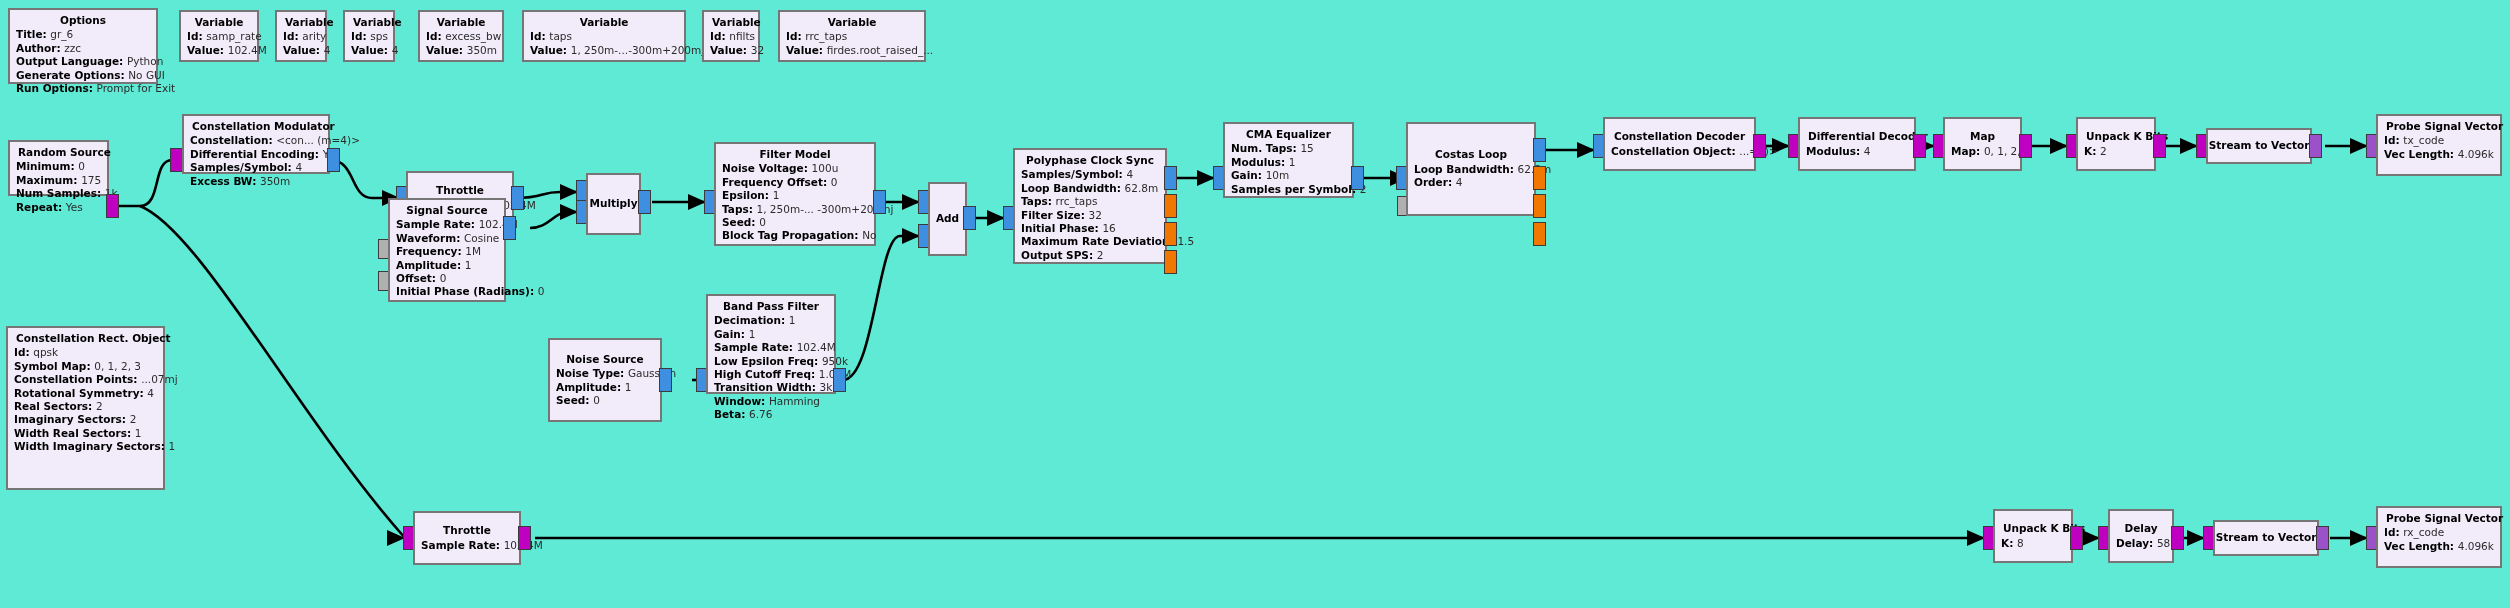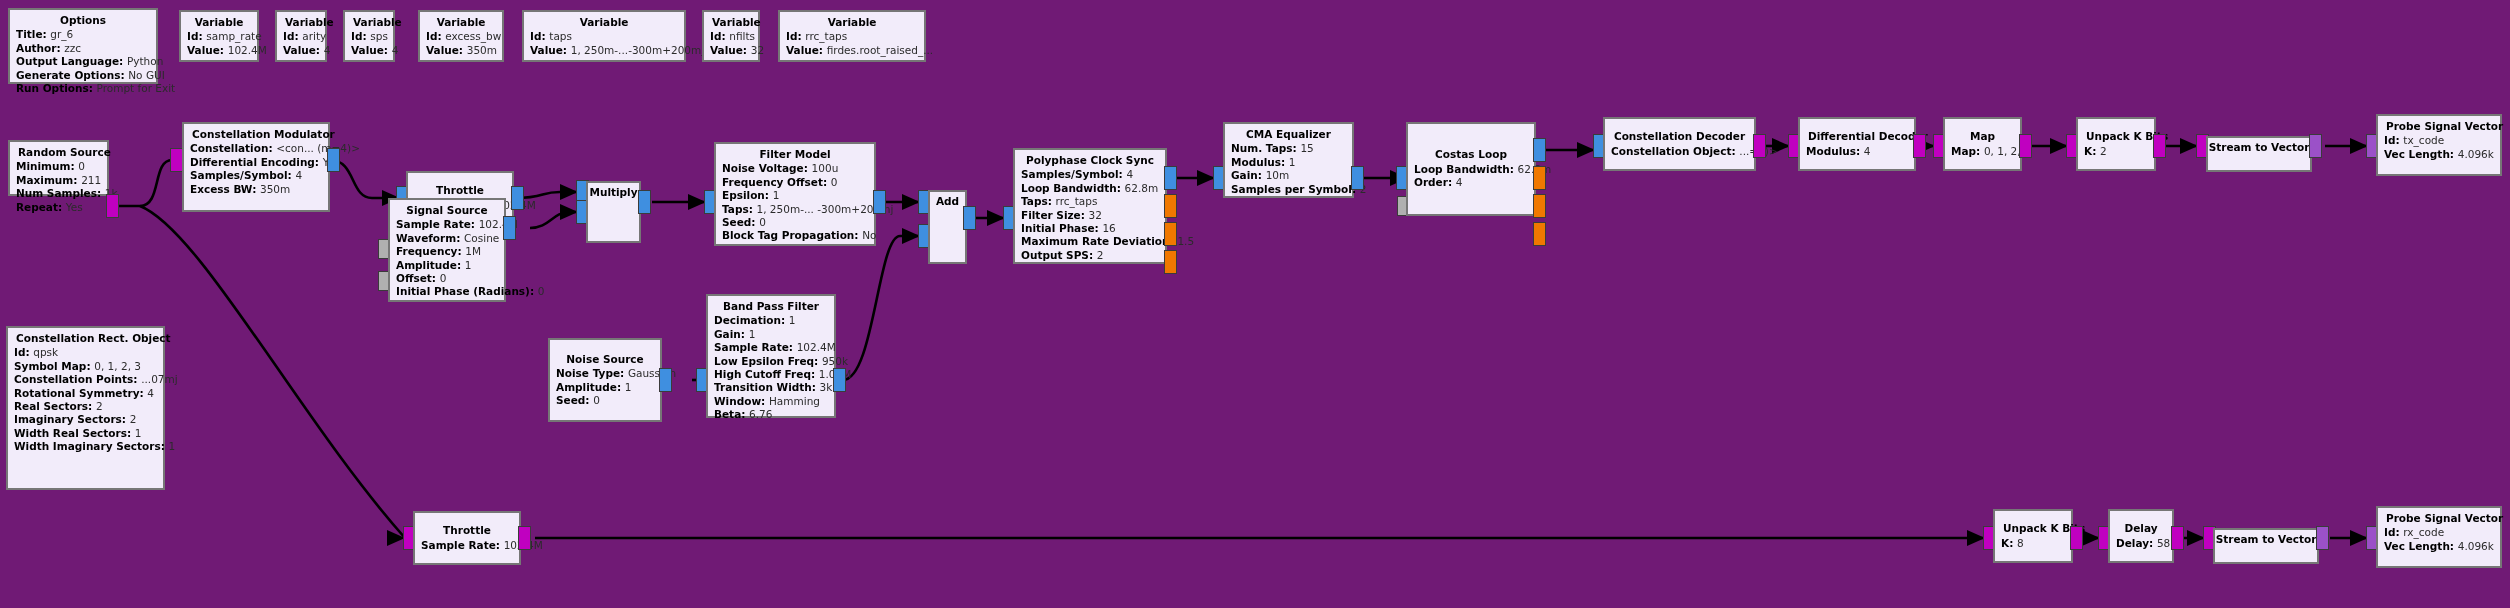--- a/index.html
+++ b/index.html
@@ -7,21 +7,21 @@
     padding: 0;
     background: #ffffff;
   }
   body {
     font-family: "DejaVu Sans", "Liberation Sans", sans-serif;
   }
   #canvas {
     position: relative;
     width: 2510px;
     height: 608px;
-    background: #701a75;
+    background: #5eead4;
     overflow: hidden;
   }
   
   .block {
     position: absolute;
     box-sizing: border-box;
     background: #f2ecfa;
     border: 2px solid #767676;
     padding: 3px 6px 4px 6px;
     font-size: 10.5px;
@@ -40,22 +40,22 @@
     font-weight: bold;
     color: #000000;
     text-align: left;
   }
   .block .brow .v {
     font-weight: normal;
     color: #2b2b2b;
   }
   .block.centeronly {
     display: flex;
+    align-items: center;
     justify-content: center;
-    margin-top: 8px;
   }
   .block.centeronly .btitle { padding: 0; }
   .block.vcenter {
     display: flex;
     flex-direction: column;
     justify-content: center;
   }
 
   
   .port {
@@ -209,40 +209,40 @@
 
   <div class="block" style="left:778px; top:10px; width:148px; height:52px;">
     <div class="btitle">Variable</div>
     <div class="brow"><span>Id:</span> <span class="v">rrc_taps</span></div>
     <div class="brow"><span>Value:</span> <span class="v">firdes.root_raised_...</span></div>
   </div>
 
   <div class="block" style="left:8px; top:140px; width:101px; height:56px;">
     <div class="btitle">Random Source</div>
     <div class="brow"><span>Minimum:</span> <span class="v">0</span></div>
-    <div class="brow"><span>Maximum:</span> <span class="v">211</span></div>
+    <div class="brow"><span>Maximum:</span> <span class="v">175</span></div>
     <div class="brow"><span>Num Samples:</span> <span class="v">1k</span></div>
     <div class="brow"><span>Repeat:</span> <span class="v">Yes</span></div>
   </div>
   <div class="port byte" style="left:106px; top:194px; width:13px; height:24px;"></div>
 
   <div class="block" style="left:6px; top:326px; width:159px; height:164px;">
     <div class="btitle">Constellation Rect. Object</div>
     <div class="brow"><span>Id:</span> <span class="v">qpsk</span></div>
     <div class="brow"><span>Symbol Map:</span> <span class="v">0, 1, 2, 3</span></div>
     <div class="brow"><span>Constellation Points:</span> <span class="v">...07mj</span></div>
     <div class="brow"><span>Rotational Symmetry:</span> <span class="v">4</span></div>
     <div class="brow"><span>Real Sectors:</span> <span class="v">2</span></div>
     <div class="brow"><span>Imaginary Sectors:</span> <span class="v">2</span></div>
     <div class="brow"><span>Width Real Sectors:</span> <span class="v">1</span></div>
     <div class="brow"><span>Width Imaginary Sectors:</span> <span class="v">1</span></div>
   </div>
 
   <div class="port byte" style="left:170px; top:148px; width:13px; height:24px;"></div>
-  <div class="block" style="left:182px; top:122px; width:148px; height:90px;">
+  <div class="block" style="left:182px; top:114px; width:148px; height:60px;">
     <div class="btitle">Constellation Modulator</div>
     <div class="brow"><span>Constellation:</span> <span class="v">&lt;con... (m=4)&gt;</span></div>
     <div class="brow"><span>Differential Encoding:</span> <span class="v">Yes</span></div>
     <div class="brow"><span>Samples/Symbol:</span> <span class="v">4</span></div>
     <div class="brow"><span>Excess BW:</span> <span class="v">350m</span></div>
   </div>
   <div class="port complex" style="left:327px; top:148px; width:13px; height:24px;"></div>
 
   <div class="port complex" style="left:396px; top:186px; width:13px; height:24px;"></div>
   <div class="block vcenter" style="left:406px; top:171px; width:108px; height:54px;">
@@ -285,21 +285,21 @@
 
   <div class="block vcenter" style="left:548px; top:338px; width:114px; height:84px;">
     <div class="btitle">Noise Source</div>
     <div class="brow"><span>Noise Type:</span> <span class="v">Gaussian</span></div>
     <div class="brow"><span>Amplitude:</span> <span class="v">1</span></div>
     <div class="brow"><span>Seed:</span> <span class="v">0</span></div>
   </div>
   <div class="port complex" style="left:659px; top:368px; width:13px; height:24px;"></div>
 
   <div class="port complex" style="left:696px; top:368px; width:13px; height:24px;"></div>
-  <div class="block" style="left:706px; top:294px; width:130px; height:124px;">
+  <div class="block" style="left:706px; top:294px; width:130px; height:100px;">
     <div class="btitle">Band Pass Filter</div>
     <div class="brow"><span>Decimation:</span> <span class="v">1</span></div>
     <div class="brow"><span>Gain:</span> <span class="v">1</span></div>
     <div class="brow"><span>Sample Rate:</span> <span class="v">102.4M</span></div>
     <div class="brow"><span>Low Epsilon Freq:</span> <span class="v">950k</span></div>
     <div class="brow"><span>High Cutoff Freq:</span> <span class="v">1.05M</span></div>
     <div class="brow"><span>Transition Width:</span> <span class="v">3k</span></div>
     <div class="brow"><span>Window:</span> <span class="v">Hamming</span></div>
     <div class="brow"><span>Beta:</span> <span class="v">6.76</span></div>
   </div>

